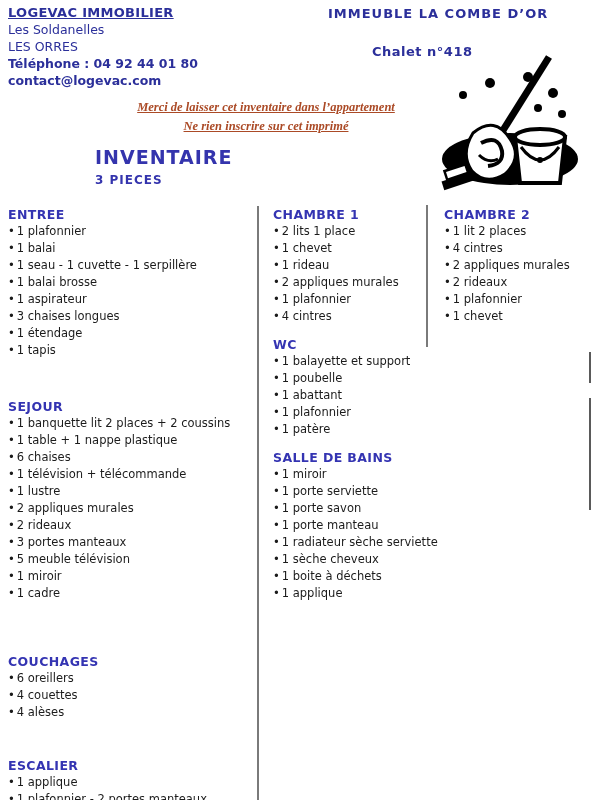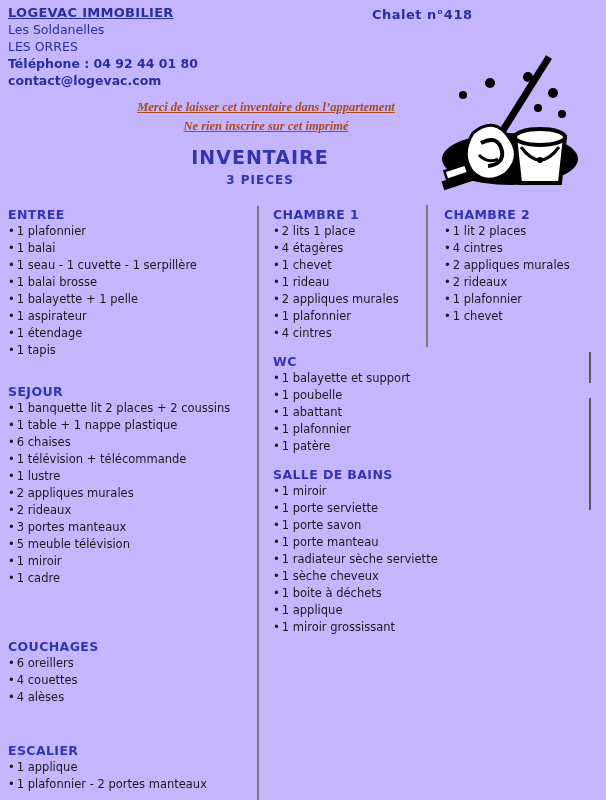--- a/index.html
+++ b/index.html
@@ -1,58 +1,58 @@
 <!DOCTYPE html>
 <html><head>
 <meta charset="utf-8">
 <style>
   html,body{margin:0;padding:0;background:#e8e8e8;}
   .page{
     position:relative;
     width:606px;height:800px;
     margin:0 auto;
-    background:#c4b5fd;
+    background:#ffffff;
     font-family:"DejaVu Sans", sans-serif;
     overflow:hidden;
     color:#1b1b1b;
   }
   
   .header-left{position:absolute;left:8px;top:4px;color:#2b2f9a;font-size:12.5px;line-height:17px;}
   .company{font-weight:bold;text-decoration:underline;font-size:13px;letter-spacing:.3px;}
   .hl-bold{font-weight:bold;}
   .header-right{position:absolute;left:328px;top:6px;width:250px;color:#2b2f9a;font-size:13px;}
   .building{font-weight:bold;letter-spacing:1px;white-space:nowrap;}
-  .unit{font-weight:bold;margin-top:1px;margin-left:44px;letter-spacing:.5px;}
+  .unit{font-weight:bold;margin-top:23px;margin-left:44px;letter-spacing:.5px;}
   
   .notice{
     position:absolute;left:70px;top:98px;width:392px;
     text-align:center;color:#ab4a26;font-size:12.5px;line-height:19px;
     font-weight:bold;font-style:italic;font-family:Liberation Serif, serif;
   }
   .notice div{text-decoration:underline;}
   
   .doc-title{
     position:absolute;left:95px;top:146px;width:330px;
-    text-align:center;color:#3434ad;font-weight:bold;
+    text-align:left;color:#3434ad;font-weight:bold;
   }
   .doc-title .t1{font-size:19px;line-height:23px;letter-spacing:1px;}
   .doc-title .t2{font-size:12px;line-height:23px;letter-spacing:1px;}
   
   .clipart{position:absolute;left:435px;top:55px;width:150px;height:145px;}
   
   .col{position:absolute;top:206px;}
   #col1{left:8px;width:246px;}
   #col2{left:273px;width:152px;}
   #col3{left:444px;width:152px;}
   .section-heading{
     color:#3434b2;font-weight:bold;font-size:12.5px;line-height:17px;letter-spacing:.4px;
   }
   .item{font-size:11.5px;line-height:17px;white-space:nowrap;}
   .bullet{margin-right:2px;}
-  #col1 .section:nth-child(2){margin-top:24px;}
+  #col1 .section:nth-child(2){margin-top:39px;}
   #col1 .section:nth-child(3){margin-top:51px;}
   #col1 .section:nth-child(4){margin-top:36px;}
   #col2 .section:nth-child(2){margin-top:11px;}
   #col2 .section:nth-child(3){margin-top:11px;}
   
   .vline{position:absolute;background:#7a7a7a;width:2px;}
   #divider1{left:257px;top:206px;height:594px;}
   #divider2{left:426px;top:205px;height:142px;}
   #rline1{left:589px;top:352px;height:31px;background:#5a5a5a;}
   #rline2{left:589px;top:398px;height:112px;background:#5a5a5a;}
@@ -64,20 +64,21 @@
 
   <div class="header-left">
     <div class="company">LOGEVAC IMMOBILIER</div>
     <div>Les Soldanelles</div>
     <div>LES ORRES</div>
     <div class="hl-bold">Téléphone : 04 92 44 01 80</div>
     <div class="hl-bold">contact@logevac.com</div>
   </div>
 
   <div class="header-right">
+    <div class="building">IMMEUBLE LA COMBE D’OR</div>
     <div class="unit">Chalet n°418</div>
   </div>
 
   <div class="notice">
     <div>Merci de laisser cet inventaire dans l’appartement</div>
     <div>Ne rien inscrire sur cet imprimé</div>
   </div>
 
   <div class="doc-title">
     <div class="t1">INVENTAIRE</div>
@@ -108,22 +109,22 @@
     </svg>
   </div>
 
   <div class="col" id="col1">
       <div class="section">
         <div class="section-heading">ENTREE</div>
         <div class="item"><span class="bullet">•</span><span>1 plafonnier</span></div>
         <div class="item"><span class="bullet">•</span><span>1 balai</span></div>
         <div class="item"><span class="bullet">•</span><span>1 seau - 1 cuvette - 1 serpillère</span></div>
         <div class="item"><span class="bullet">•</span><span>1 balai brosse</span></div>
-        <div class="item"><span class="bullet">•</span><span>1 balayette + 1 pelle</span></div>
         <div class="item"><span class="bullet">•</span><span>1 aspirateur</span></div>
+        <div class="item"><span class="bullet">•</span><span>3 chaises longues</span></div>
         <div class="item"><span class="bullet">•</span><span>1 étendage</span></div>
         <div class="item"><span class="bullet">•</span><span>1 tapis</span></div>
       </div>
       <div class="section">
         <div class="section-heading">SEJOUR</div>
         <div class="item"><span class="bullet">•</span><span>1 banquette lit 2 places + 2 coussins</span></div>
         <div class="item"><span class="bullet">•</span><span>1 table + 1 nappe plastique</span></div>
         <div class="item"><span class="bullet">•</span><span>6 chaises</span></div>
         <div class="item"><span class="bullet">•</span><span>1 télévision + télécommande</span></div>
         <div class="item"><span class="bullet">•</span><span>1 lustre</span></div>
@@ -143,21 +144,20 @@
       <div class="section">
         <div class="section-heading">ESCALIER</div>
         <div class="item"><span class="bullet">•</span><span>1 applique</span></div>
         <div class="item"><span class="bullet">•</span><span>1 plafonnier - 2 portes manteaux</span></div>
       </div>
     </div>
   <div class="col" id="col2">
       <div class="section">
         <div class="section-heading">CHAMBRE 1</div>
         <div class="item"><span class="bullet">•</span><span>2 lits 1 place</span></div>
-        <div class="item"><span class="bullet">•</span><span>4 étagères</span></div>
         <div class="item"><span class="bullet">•</span><span>1 chevet</span></div>
         <div class="item"><span class="bullet">•</span><span>1 rideau</span></div>
         <div class="item"><span class="bullet">•</span><span>2 appliques murales</span></div>
         <div class="item"><span class="bullet">•</span><span>1 plafonnier</span></div>
         <div class="item"><span class="bullet">•</span><span>4 cintres</span></div>
       </div>
       <div class="section">
         <div class="section-heading">WC</div>
         <div class="item"><span class="bullet">•</span><span>1 balayette et support</span></div>
         <div class="item"><span class="bullet">•</span><span>1 poubelle</span></div>
@@ -168,21 +168,20 @@
       <div class="section">
         <div class="section-heading">SALLE DE BAINS</div>
         <div class="item"><span class="bullet">•</span><span>1 miroir</span></div>
         <div class="item"><span class="bullet">•</span><span>1 porte serviette</span></div>
         <div class="item"><span class="bullet">•</span><span>1 porte savon</span></div>
         <div class="item"><span class="bullet">•</span><span>1 porte manteau</span></div>
         <div class="item"><span class="bullet">•</span><span>1 radiateur sèche serviette</span></div>
         <div class="item"><span class="bullet">•</span><span>1 sèche cheveux</span></div>
         <div class="item"><span class="bullet">•</span><span>1 boite à déchets</span></div>
         <div class="item"><span class="bullet">•</span><span>1 applique</span></div>
-        <div class="item"><span class="bullet">•</span><span>1 miroir grossissant</span></div>
       </div>
     </div>
   <div class="col" id="col3">
       <div class="section">
         <div class="section-heading">CHAMBRE 2</div>
         <div class="item"><span class="bullet">•</span><span>1 lit 2 places</span></div>
         <div class="item"><span class="bullet">•</span><span>4 cintres</span></div>
         <div class="item"><span class="bullet">•</span><span>2 appliques murales</span></div>
         <div class="item"><span class="bullet">•</span><span>2 rideaux</span></div>
         <div class="item"><span class="bullet">•</span><span>1 plafonnier</span></div>

